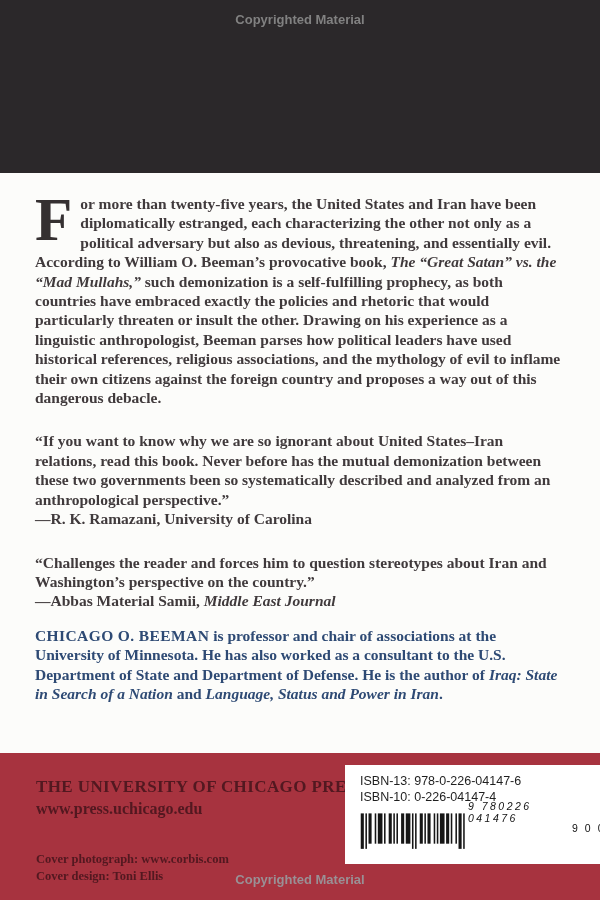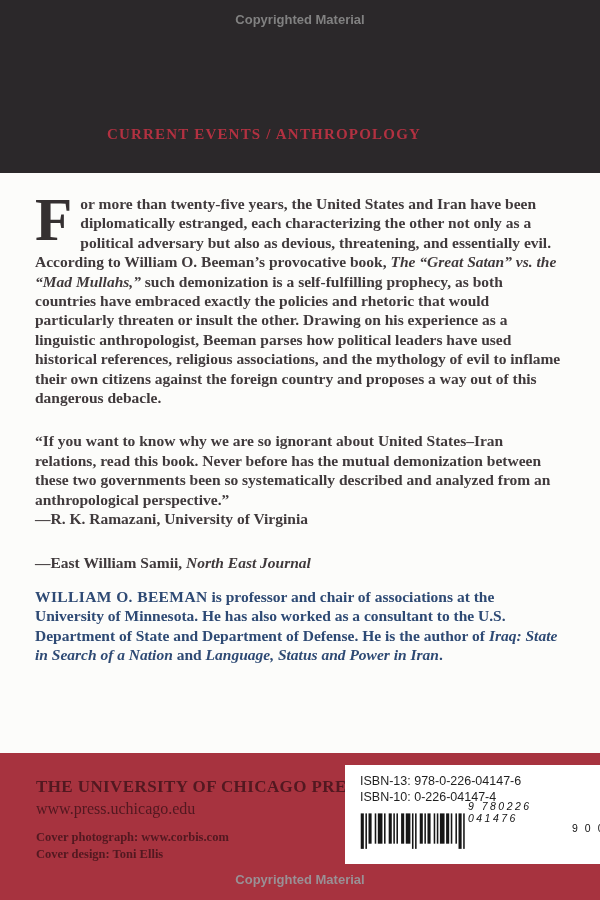--- a/index.html
+++ b/index.html
@@ -21,22 +21,22 @@
   .dropcap{float:left;font-size:61px;line-height:46px;padding:3px 8px 0 0;color:#353031;font-weight:600;}
   em{font-style:italic;}
   .quote{margin-bottom:15px;margin-top:24px;}
   .bio{margin-top:13px;color:#2e4a74;}
   .bio .caps{letter-spacing:.4px;}
 
   
   .footer{position:relative;width:600px;height:147px;background:#a7333f;color:#521820;}
   .press-block{position:absolute;top:24px;left:36px;}
   .press-name{font-size:17px;font-weight:bold;letter-spacing:.4px;}
-  .press-url{font-size:16px;font-weight:normal;margin-top:3px;}
-  .credits{position:absolute;top:76px;left:36px;font-size:12.5px;font-weight:bold;line-height:17px;}
+  .press-url{font-size:16px;font-weight:bold;margin-top:3px;}
+  .credits{position:absolute;top:98px;left:36px;font-size:12.5px;font-weight:bold;line-height:17px;}
 
   .barcode-panel{position:absolute;top:12px;left:345px;width:256px;height:99px;background:#ffffff;
     box-sizing:border-box;padding:8px 0 0 15px;}
   .isbn-line{font-family:"Liberation Sans",sans-serif;font-size:12.5px;color:#1f1f1f;line-height:16px;}
   .bars-row{display:flex;align-items:flex-end;margin-top:2px;}
   .main-code{display:flex;flex-direction:row;font-style:italic;}
   .main-digits{font-family:"Liberation Sans",sans-serif;font-size:10.5px;color:#111;
     letter-spacing:2.5px;margin-top:-7px;background:transparent;padding-left:0;}
   .supp-code{margin-left:12px;display:flex;}
   .supp-digits{font-family:"Liberation Sans",sans-serif;font-size:10.5px;color:#111;
@@ -44,43 +44,43 @@
   .copyright-bottom{position:absolute;left:0;right:0;bottom:13px;text-align:center;
     font-family:"Liberation Sans",sans-serif;font-size:13px;font-weight:bold;color:#9a9095;}
 </style>
 </head>
 <body>
 
 <div class="cover">
 
   <div class="top-band">
     <div class="copyright-top">Copyrighted Material</div>
-    <div class="category">CURRENT EVENTS / ANTHROPOLOGY</div>
   </div>
 
   <div class="body-section">
 
     <p class="blurb">
       <span class="dropcap">F</span><span>or more than twenty-five years, the United States and Iran have been diplomatically estranged, each characterizing the other not only as a political adversary but also as devious, threatening, and essentially evil. According to William O. Beeman’s provocative book, </span><em>The “Great Satan” vs. the “Mad Mullahs,”</em><span> such demonization is a self-fulfilling prophecy, as both countries have embraced exactly the policies and rhetoric that would particularly threaten or insult the other. Drawing on his experience as a linguistic anthropologist, Beeman parses how political leaders have used historical references, religious associations, and the mythology of evil to inflame their own citizens against the foreign country and proposes a way out of this dangerous debacle.</span>
     </p>
 
     <div class="quote">
       <p>“If you want to know why we are so ignorant about United States–Iran relations, read this book. Never before has the mutual demonization between these two governments been so systematically described and analyzed from an anthropological perspective.”</p>
-      <p>—R. K. Ramazani, University of Virginia</p>
+      <p>—R. K. Ramazani, University of Carolina</p>
     </div>
 
     <div class="quote">
     </div>
 
     <div class="quote">
-      <p><span>—East William Samii, </span><em>North East Journal</em></p>
+      <p>“Challenges the reader and forces him to question stereotypes about Iran and Washington’s perspective on the country.”</p>
+      <p><span>—Abbas Material Samii, </span><em>Middle East Journal</em></p>
     </div>
 
     <p class="bio">
-      <span class="caps">WILLIAM O. BEEMAN</span><span> is professor and chair of associations at the University of Minnesota. He has also worked as a consultant to the U.S. Department of State and Department of Defense. He is the author of </span><em>Iraq: State in Search of a Nation</em><span> and </span><em>Language, Status and Power in Iran</em><span>.</span>
+      <span class="caps">CHICAGO O. BEEMAN</span><span> is professor and chair of associations at the University of Minnesota. He has also worked as a consultant to the U.S. Department of State and Department of Defense. He is the author of </span><em>Iraq: State in Search of a Nation</em><span> and </span><em>Language, Status and Power in Iran</em><span>.</span>
     </p>
   </div>
 
   <div class="footer">
     <div class="press-block">
       <div class="press-name">THE UNIVERSITY OF CHICAGO PRESS</div>
       <div class="press-url">www.press.uchicago.edu</div>
     </div>
     <div class="credits">
       <div>Cover photograph: www.corbis.com</div>

